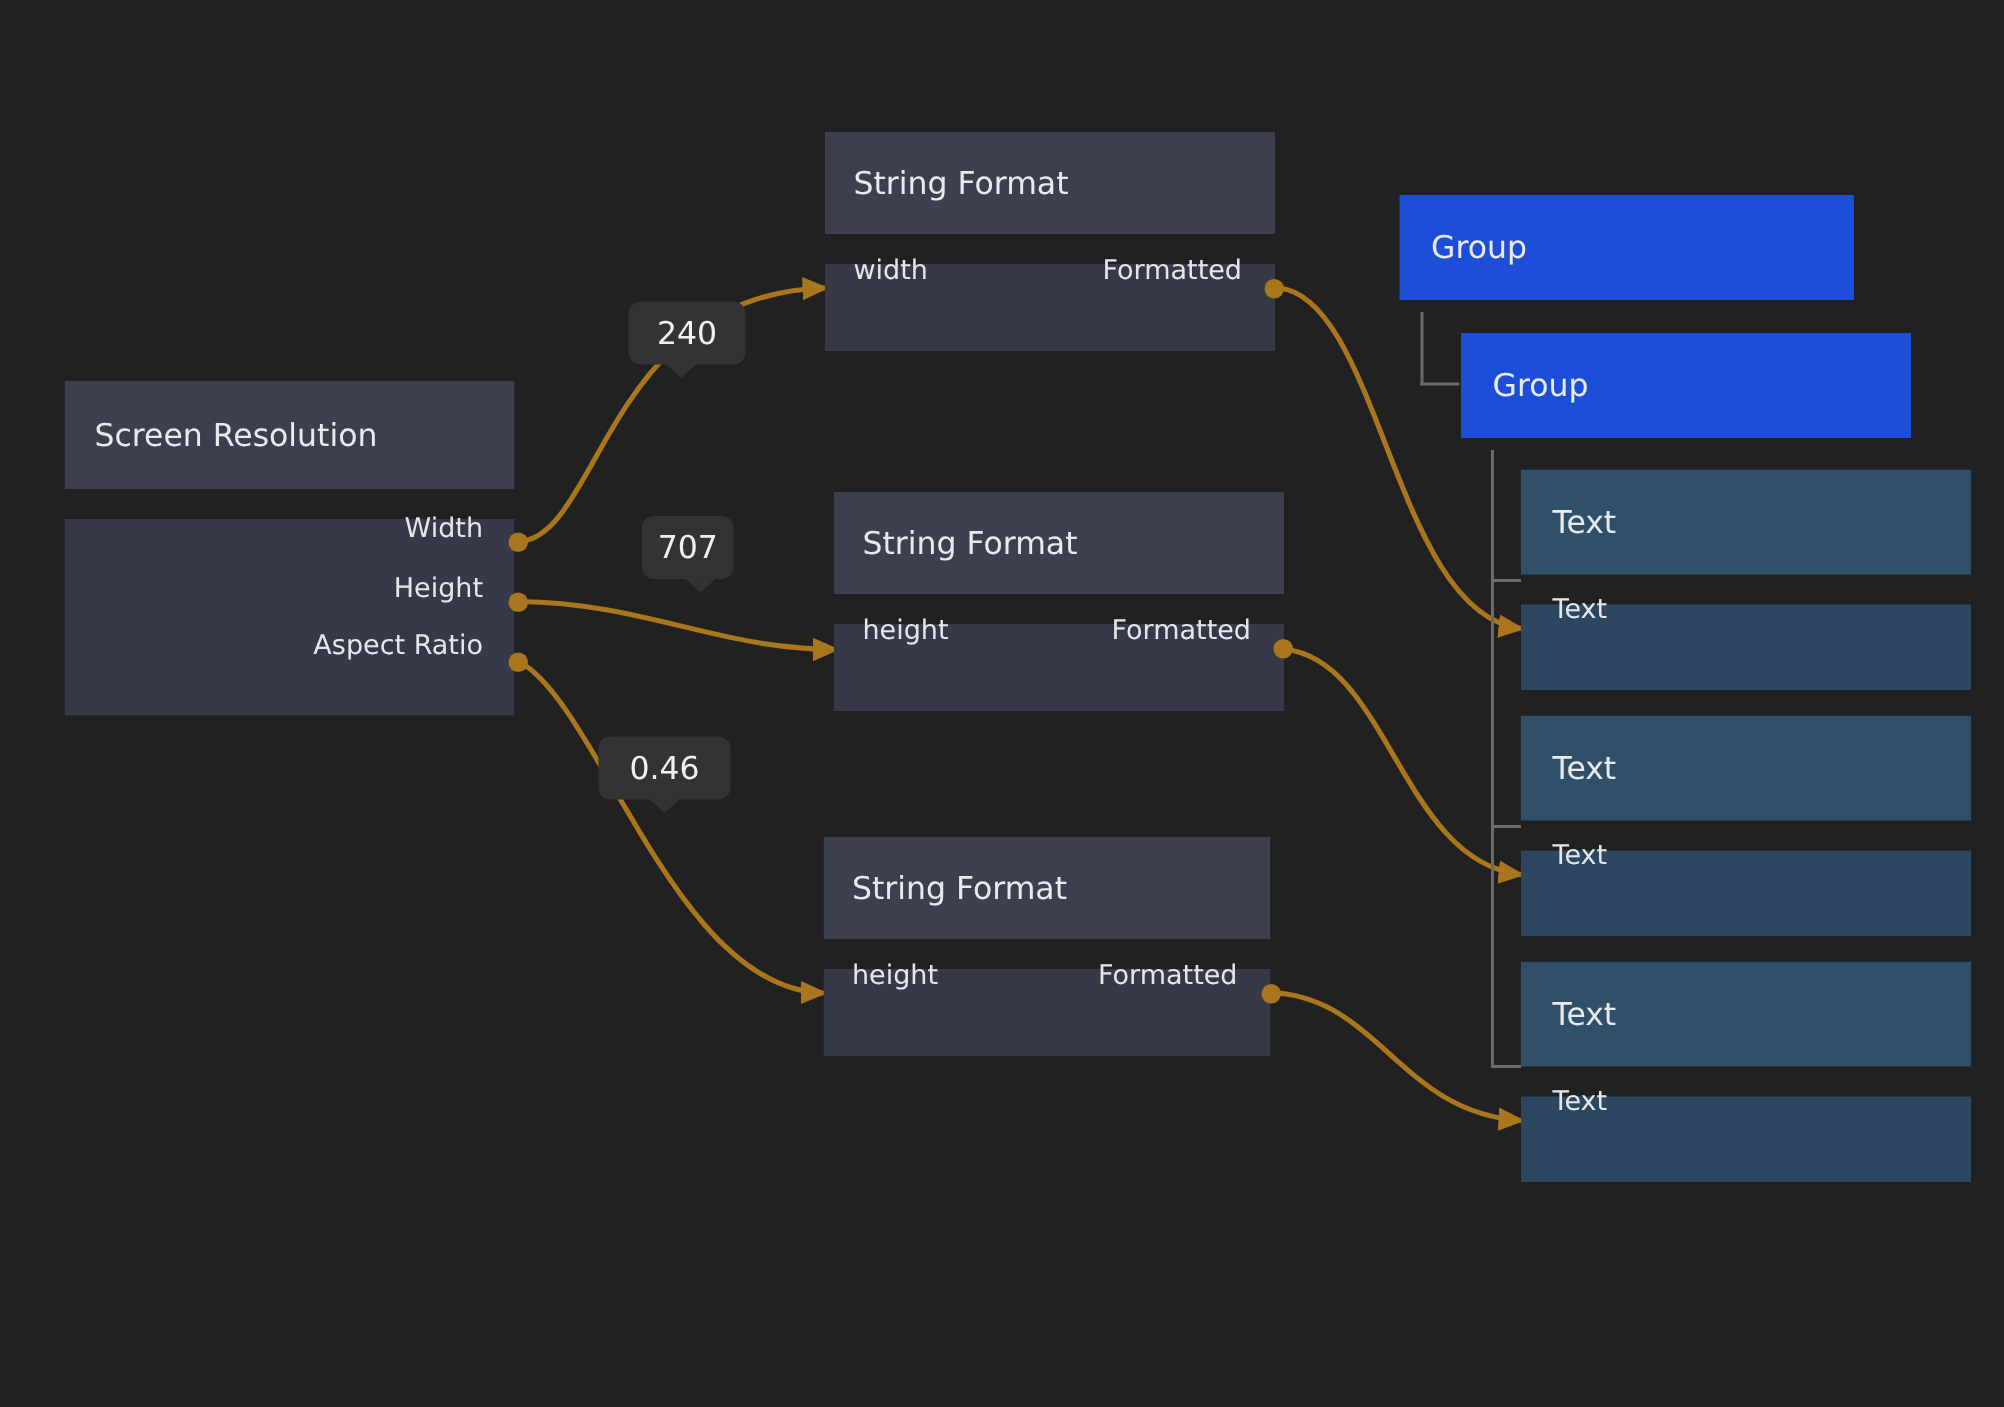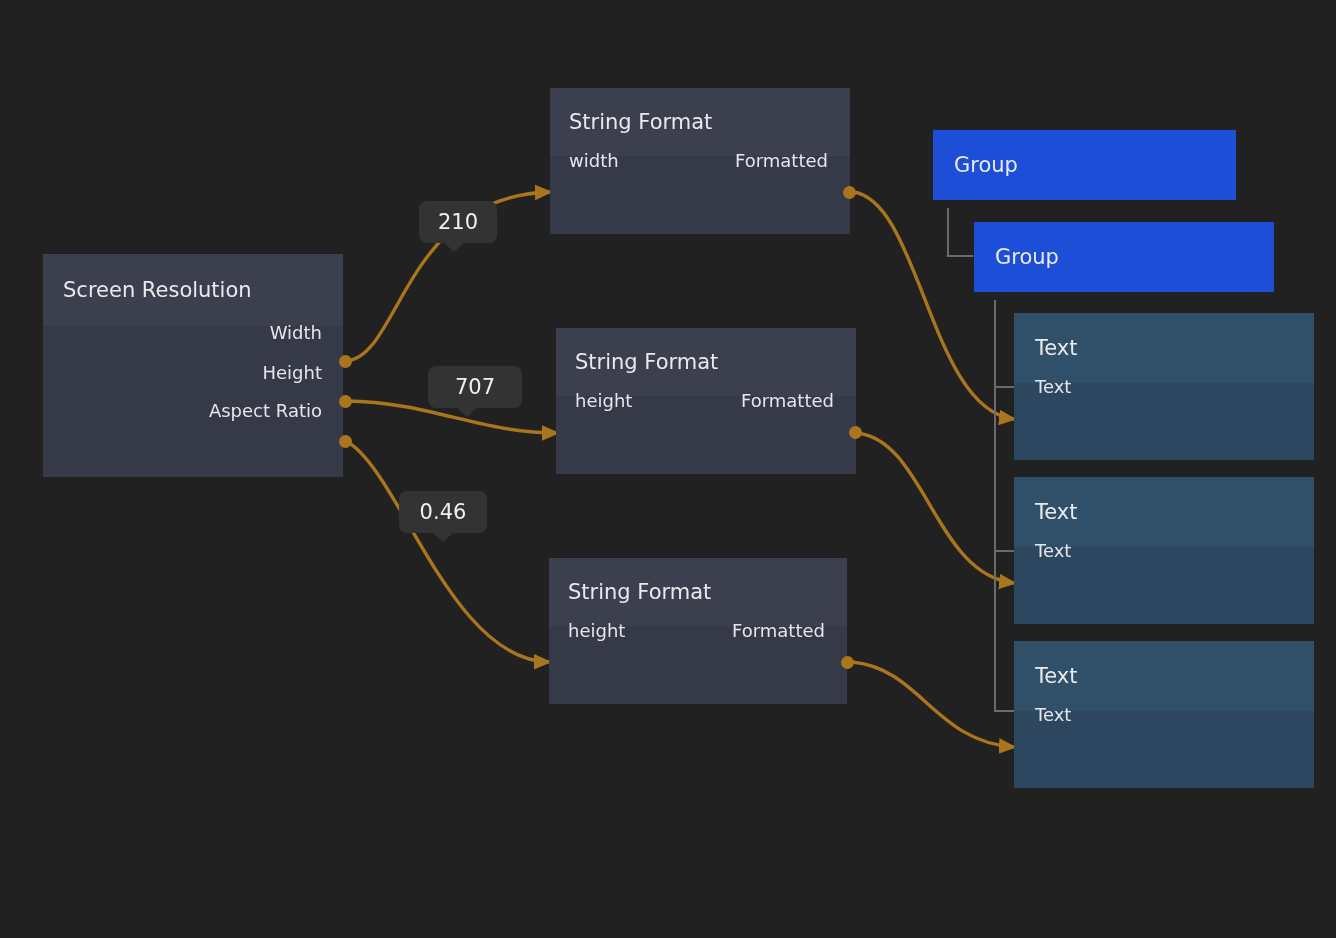--- a/index.html
+++ b/index.html
@@ -35,20 +35,21 @@
   .node .hdr {
     box-sizing: border-box;
     width: 100%;
     display: flex;
     align-items: center;
   }
   .node .body {
     box-sizing: border-box;
     width: 100%;
     position: relative;
+    margin-top: 20px;
   }
 
   
   .node-dark .hdr {
     background: #3b3f4e;
     color: #e9eaee;
   }
   .node-dark .body {
     background: #353948;
   }
@@ -215,25 +216,25 @@
     <div class="body" style="height:78px;">
       <div class="row" style="top:-16px;">
         <span class="in-label" style="left:19px;">height</span>
         <span class="out-label" style="right:22px;">Formatted</span>
       </div>
     </div>
   </div>
   <div class="socket" style="left:841px; top:656px;"></div>
 
   <div class="badge" style="left:419px; top:201px; width:78px;">
-    <span>210</span>
+    <span>240</span>
     <span class="tail" style="left:24px;"></span>
   </div>
 
-  <div class="badge" style="left:428px; top:366px; width:94px;align-items:center;">
+  <div class="badge" style="left:428px; top:344px; width:61px;align-items:center;">
     <span>707</span>
     <span class="tail" style="left:28px;"></span>
   </div>
 
   <div class="badge" style="left:399px; top:491px; width:88px;">
     <span>0.46</span>
     <span class="tail" style="left:33px;"></span>
   </div>
 
   <div class="tree-v" style="left:947px; top:208px; height:49px;"></div>

